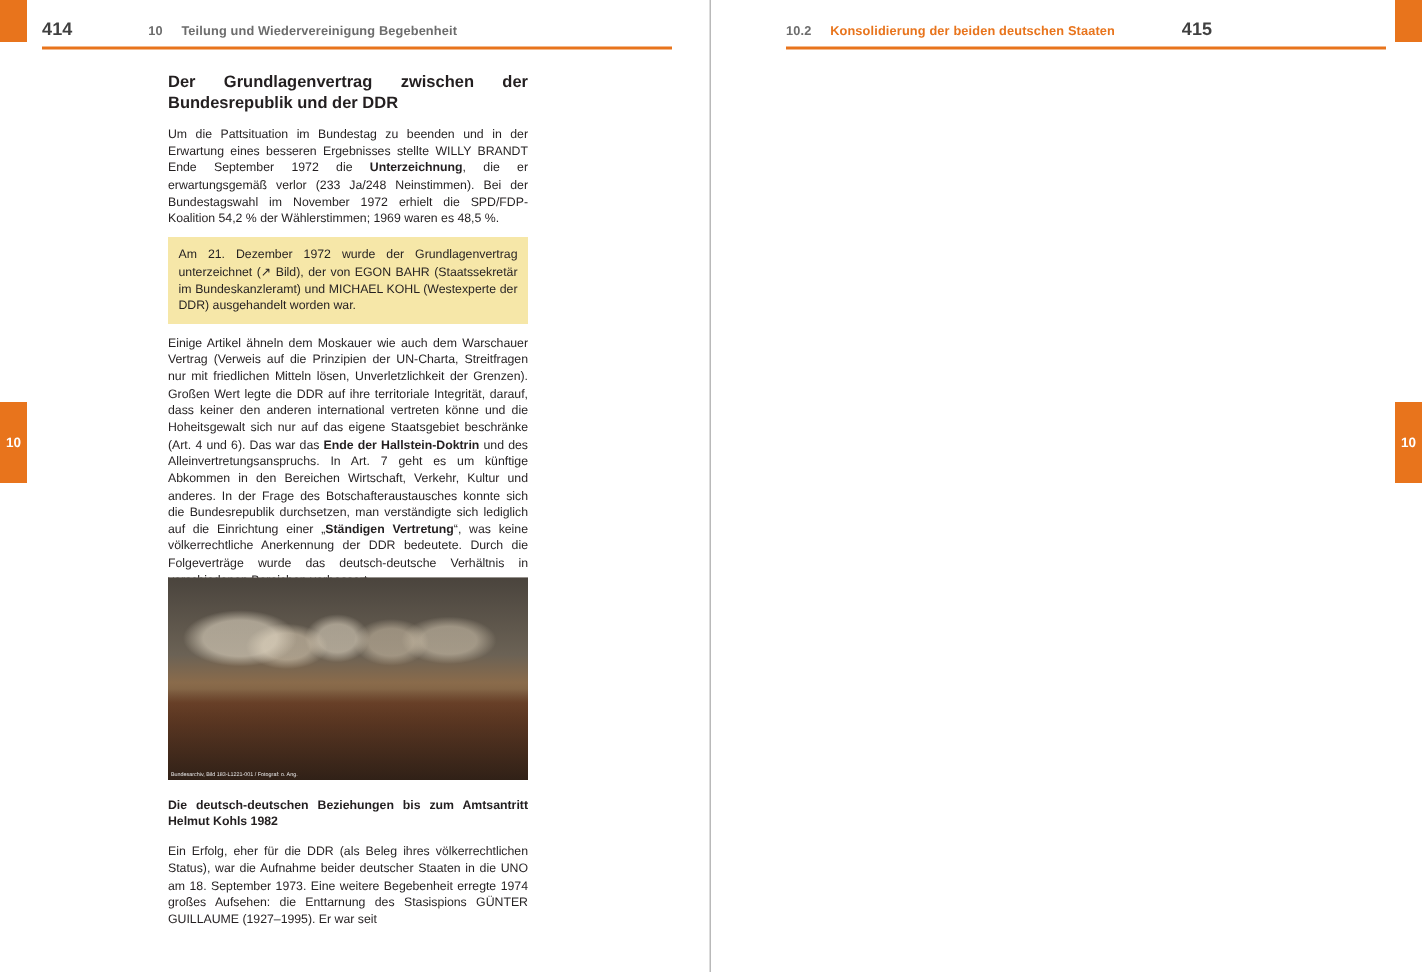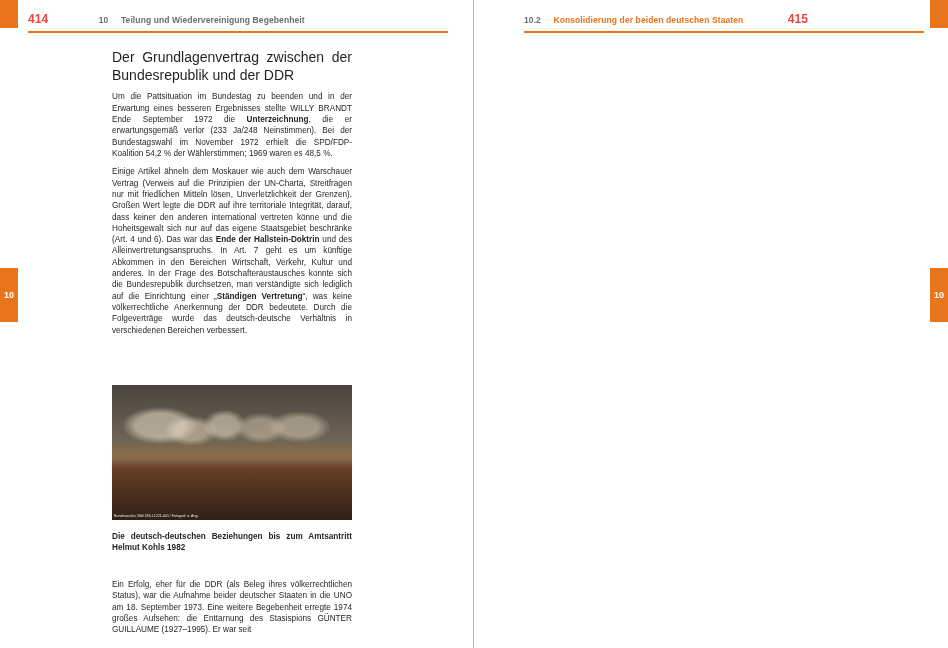--- a/index.html
+++ b/index.html
@@ -25,21 +25,21 @@
   .edge-left-top { left: 0; top: 0; height: 28px; }
   .edge-left-mid { left: 0; top: 268px; height: 54px; }
   .edge-right-top { right: 0; top: 0; height: 28px; }
   .edge-right-mid { right: 0; top: 268px; height: 54px; }
 
   
   .runhead {
     position: absolute; top: 12px; height: 16px;
     font-size: 8.5px; font-weight: bold; letter-spacing: 0.1px;
   }
-  .runhead .folio { color: #ef4444; font-size: 12px; margin-top: 20px; }
+  .runhead .folio { color: #404040; font-size: 12px; margin-top: 20px; }
   .runhead .chaptitle { color: #6c6c6c; font-weight: bold; }
   .rule {
     position: absolute; height: 2px; background: #e8741c;
   }
 
   
   .marg {
     position: absolute; width: 74px; left: 28px;
     font-size: 7.4px; line-height: 1.32; color: #231f20;
   }
@@ -48,21 +48,21 @@
     display: inline-block; width: 0; height: 0;
     border-top: 3.5px solid transparent; border-bottom: 3.5px solid transparent;
     border-left: 5px solid #e8741c; margin-right: 3px; vertical-align: 1px;
   }
   .body-col {
     position: absolute; left: 112px; width: 240px;
     font-size: 8.2px; line-height: 1.38; text-align: justify;
   }
 
   h3.subhead {
-    font-size: 14px; font-weight: normal; margin: 0 0 7px 0; line-height: 1.3;
+    font-size: 11px; font-weight: bold; margin: 0 0 7px 0; line-height: 1.3;
   }
   p.para { margin: 0 0 7px 0; }
   p.para:last-child { margin-bottom: 0; }
   b { font-weight: bold; }
 
   .infobox {
     background: #f6e7a8; padding: 6px 7px; margin: 0 0 7px 0;
     font-size: 8.2px; line-height: 1.38; text-align: justify;
   }
 
@@ -94,37 +94,38 @@
       <span class="folio">414</span>
       <span class="chaptitle" style="margin-left:48px;">10</span>
       <span class="chaptitle" style="margin-left:10px;">Teilung und Wiedervereinigung Begebenheit</span>
     </div>
     <div class="rule" style="left:28px; top:31px; width:420px;"></div>
 
 
     <div class="body-col" style="top:48px;">
       <h3 class="subhead">Der Grundlagenvertrag zwischen der Bundesrepublik und der DDR</h3>
       <p class="para">Um die Pattsituation im Bundestag zu beenden und in der Erwartung eines besseren Ergebnisses stellte WILLY BRANDT Ende September 1972 die <b>Unterzeichnung</b>, die er erwartungsgemäß verlor (233 Ja/248 Neinstimmen). Bei der Bundestagswahl im November 1972 erhielt die SPD/FDP-Koalition 54,2 % der Wählerstimmen; 1969 waren es 48,5 %.</p>
+      <div class="infobox">Am 21. Dezember 1972 wurde der Grundlagenvertrag unterzeichnet (↗ Bild), der von EGON BAHR (Staatssekretär im Bundeskanzleramt) und MICHAEL KOHL (Westexperte der DDR) ausgehandelt worden war.</div>
       <p class="para">Einige Artikel ähneln dem Moskauer wie auch dem Warschauer Vertrag (Verweis auf die Prinzipien der UN-Charta, Streitfragen nur mit friedlichen Mitteln lösen, Unverletzlichkeit der Grenzen). Großen Wert legte die DDR auf ihre territoriale Integrität, darauf, dass keiner den anderen international vertreten könne und die Hoheitsgewalt sich nur auf das eigene Staatsgebiet beschränke (Art. 4 und 6). Das war das <b>Ende der Hallstein-Doktrin</b> und des Alleinvertretungsanspruchs. In Art. 7 geht es um künftige Abkommen in den Bereichen Wirtschaft, Verkehr, Kultur und anderes. In der Frage des Botschafteraustausches konnte sich die Bundesrepublik durchsetzen, man verständigte sich lediglich auf die Einrichtung einer „<b>Ständigen Vertretung</b>“, was keine völkerrechtliche Anerkennung der DDR bedeutete. Durch die Folgeverträge wurde das deutsch-deutsche Verhältnis in verschiedenen Bereichen verbessert.</p>
     </div>
 
     <div class="photo" style="left:112px; top:385px; width:240px; height:135px; background:#5e584f;">
       <div class="ph-grain" style="background:
           radial-gradient(ellipse at 20% 30%, rgba(235,225,205,0.55) 0 9%, rgba(0,0,0,0) 14%),
           radial-gradient(ellipse at 33% 34%, rgba(230,215,190,0.5) 0 7%, rgba(0,0,0,0) 12%),
           radial-gradient(ellipse at 47% 30%, rgba(240,230,210,0.5) 0 7%, rgba(0,0,0,0) 12%),
           radial-gradient(ellipse at 62% 32%, rgba(225,210,185,0.45) 0 7%, rgba(0,0,0,0) 12%),
           radial-gradient(ellipse at 78% 31%, rgba(235,222,198,0.45) 0 7%, rgba(0,0,0,0) 12%),
           linear-gradient(180deg,#4a443d 0%,#6b6255 38%,#8a6b4b 52%,#6a4f36 70%,#3d342b 100%);"></div>
       <div class="ph-grain" style="background:linear-gradient(180deg, rgba(0,0,0,0) 55%, rgba(90,40,20,0.55) 62%, rgba(40,20,10,0.6) 100%);"></div>
       <div class="cap">Bundesarchiv, Bild 183-L1221-001 / Fotograf: o. Ang.</div>
     </div>
 
     <div class="body-col" style="top:531px;">
-      <div class="caption-bold" style="margin-bottom:26px;">Die deutsch-deutschen Beziehungen bis zum Amtsantritt Helmut Kohls 1982</div>
+      <div class="caption-bold" style="margin-bottom:9px;">Die deutsch-deutschen Beziehungen bis zum Amtsantritt Helmut Kohls 1982</div>
       <p class="para">Ein Erfolg, eher für die DDR (als Beleg ihres völkerrechtlichen Status), war die Aufnahme beider deutscher Staaten in die UNO am 18. September 1973. Eine weitere Begebenheit erregte 1974 großes Aufsehen: die Enttarnung des Stasispions GÜNTER GUILLAUME (1927–1995). Er war seit</p>
     </div>
   </div>
 
   <div class="page page-right">
 
     <div class="edge-tab edge-right-top"></div>
     <div class="edge-tab edge-right-mid">10</div>
 
     <div class="runhead" style="left:50px; width:400px; text-align:left;">

